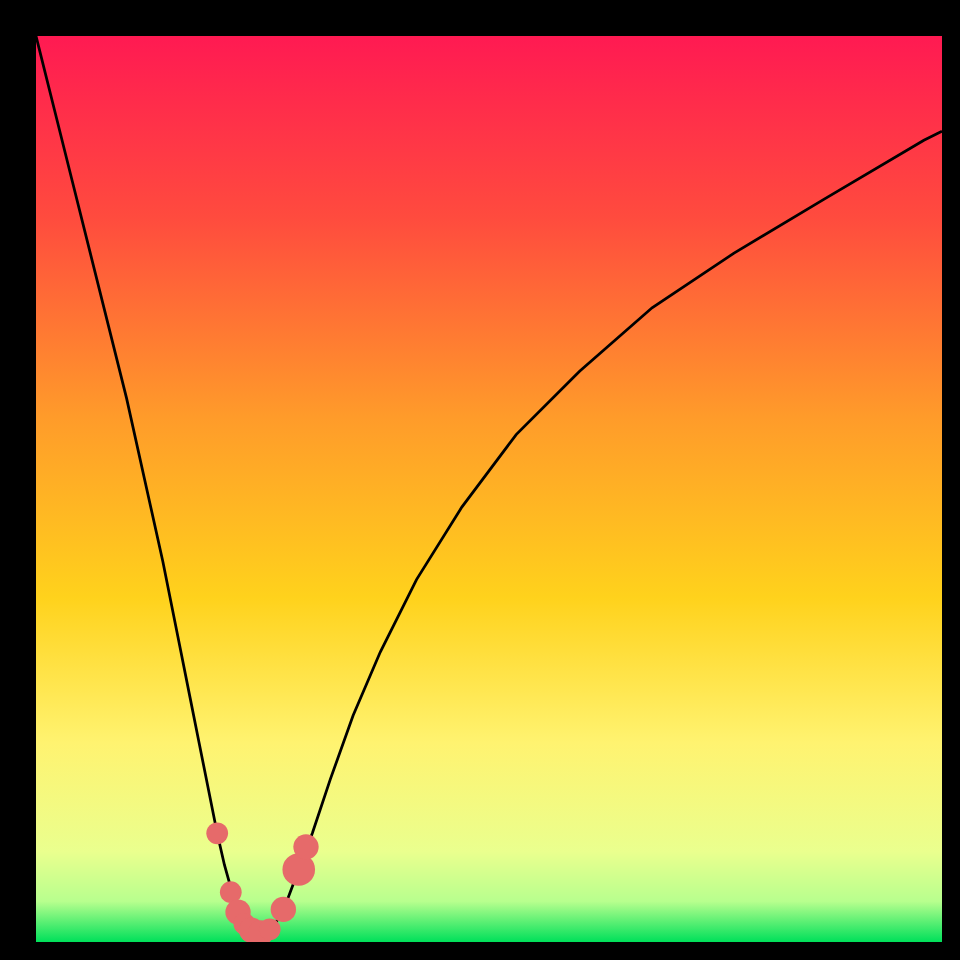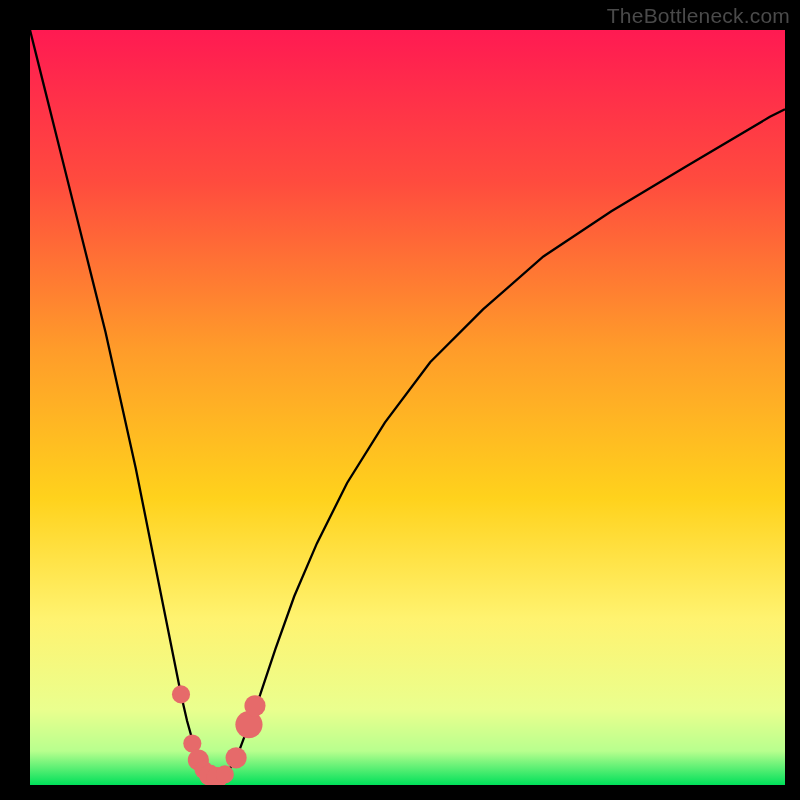--- a/index.html
+++ b/index.html
@@ -64,14 +64,13 @@
           <circle cx="23" cy="98" r="1.2" fill="#e66a6a"></circle>
           <circle cx="23.8" cy="98.7" r="1.4" fill="#e66a6a"></circle>
           <circle cx="24.8" cy="99" r="1.4" fill="#e66a6a"></circle>
           <circle cx="25.8" cy="98.6" r="1.2" fill="#e66a6a"></circle>
           <circle cx="27.3" cy="96.4" r="1.4" fill="#e66a6a"></circle>
           <circle cx="29" cy="92" r="1.8" fill="#e66a6a"></circle>
           <circle cx="29.8" cy="89.5" r="1.4" fill="#e66a6a"></circle>
         </g>
     </svg>
   </div>
-  <div class="watermark">TheBottleneck.com</div>
 </div>
 
 </body></html>

